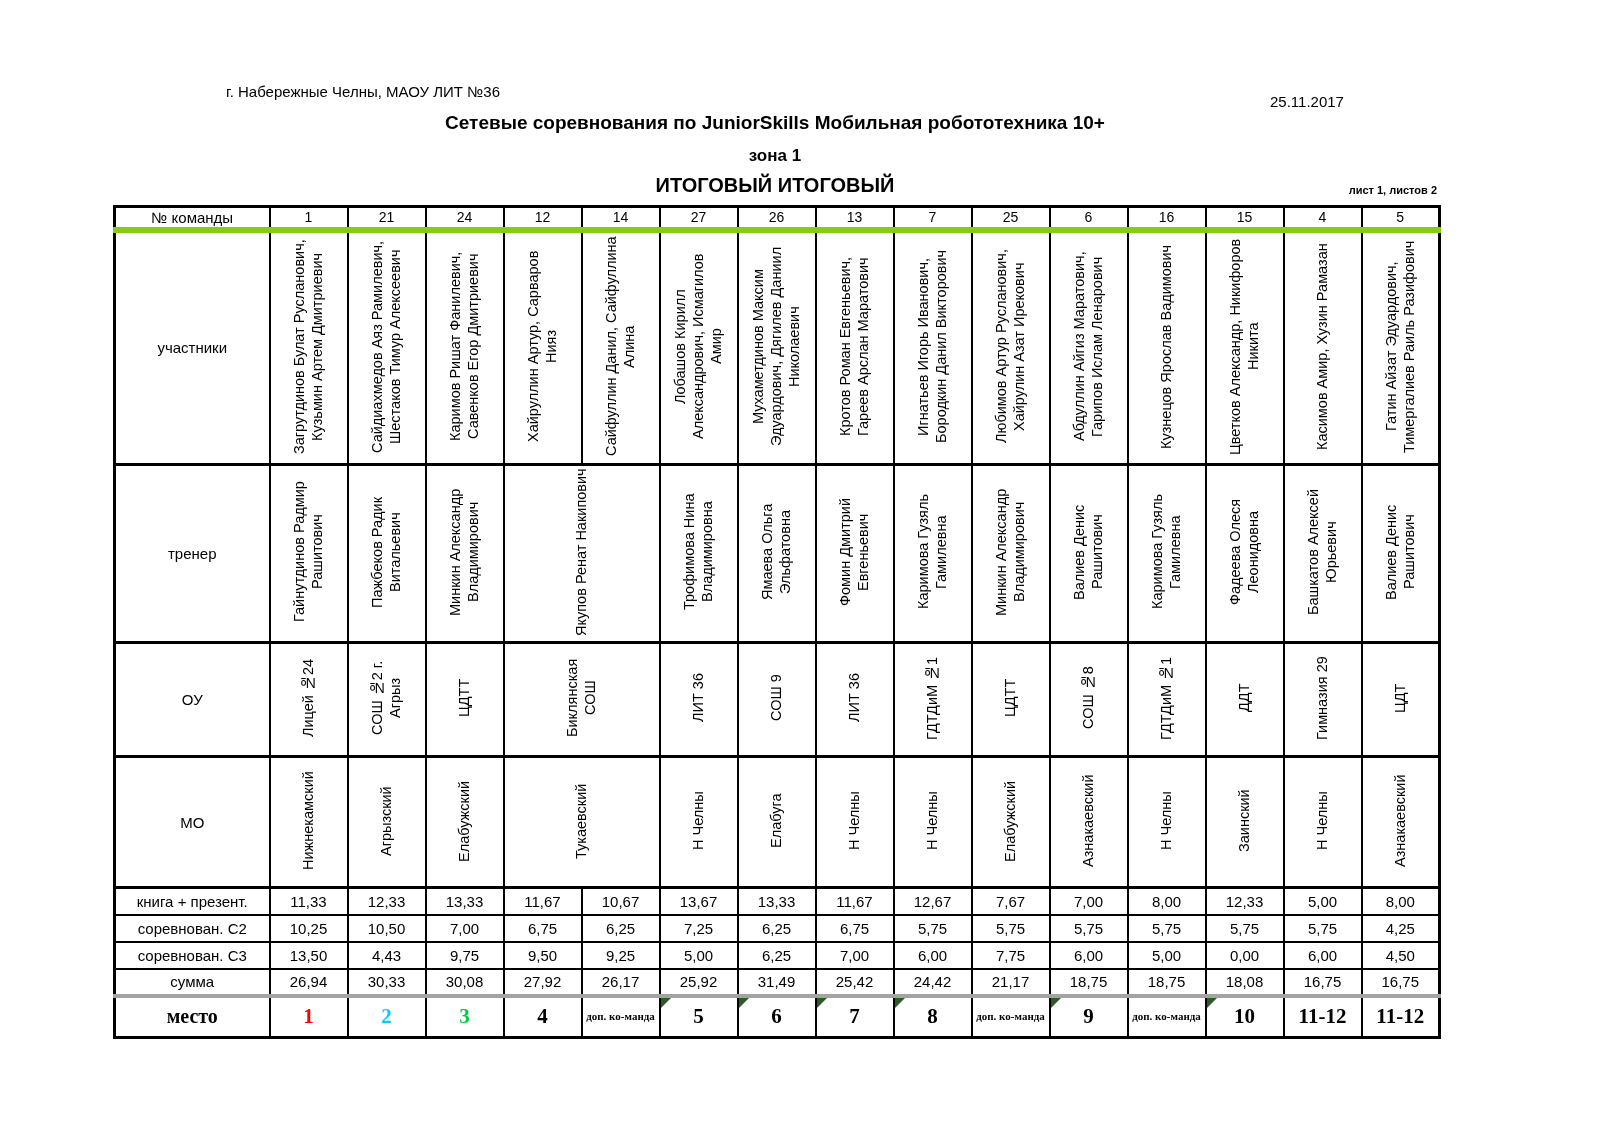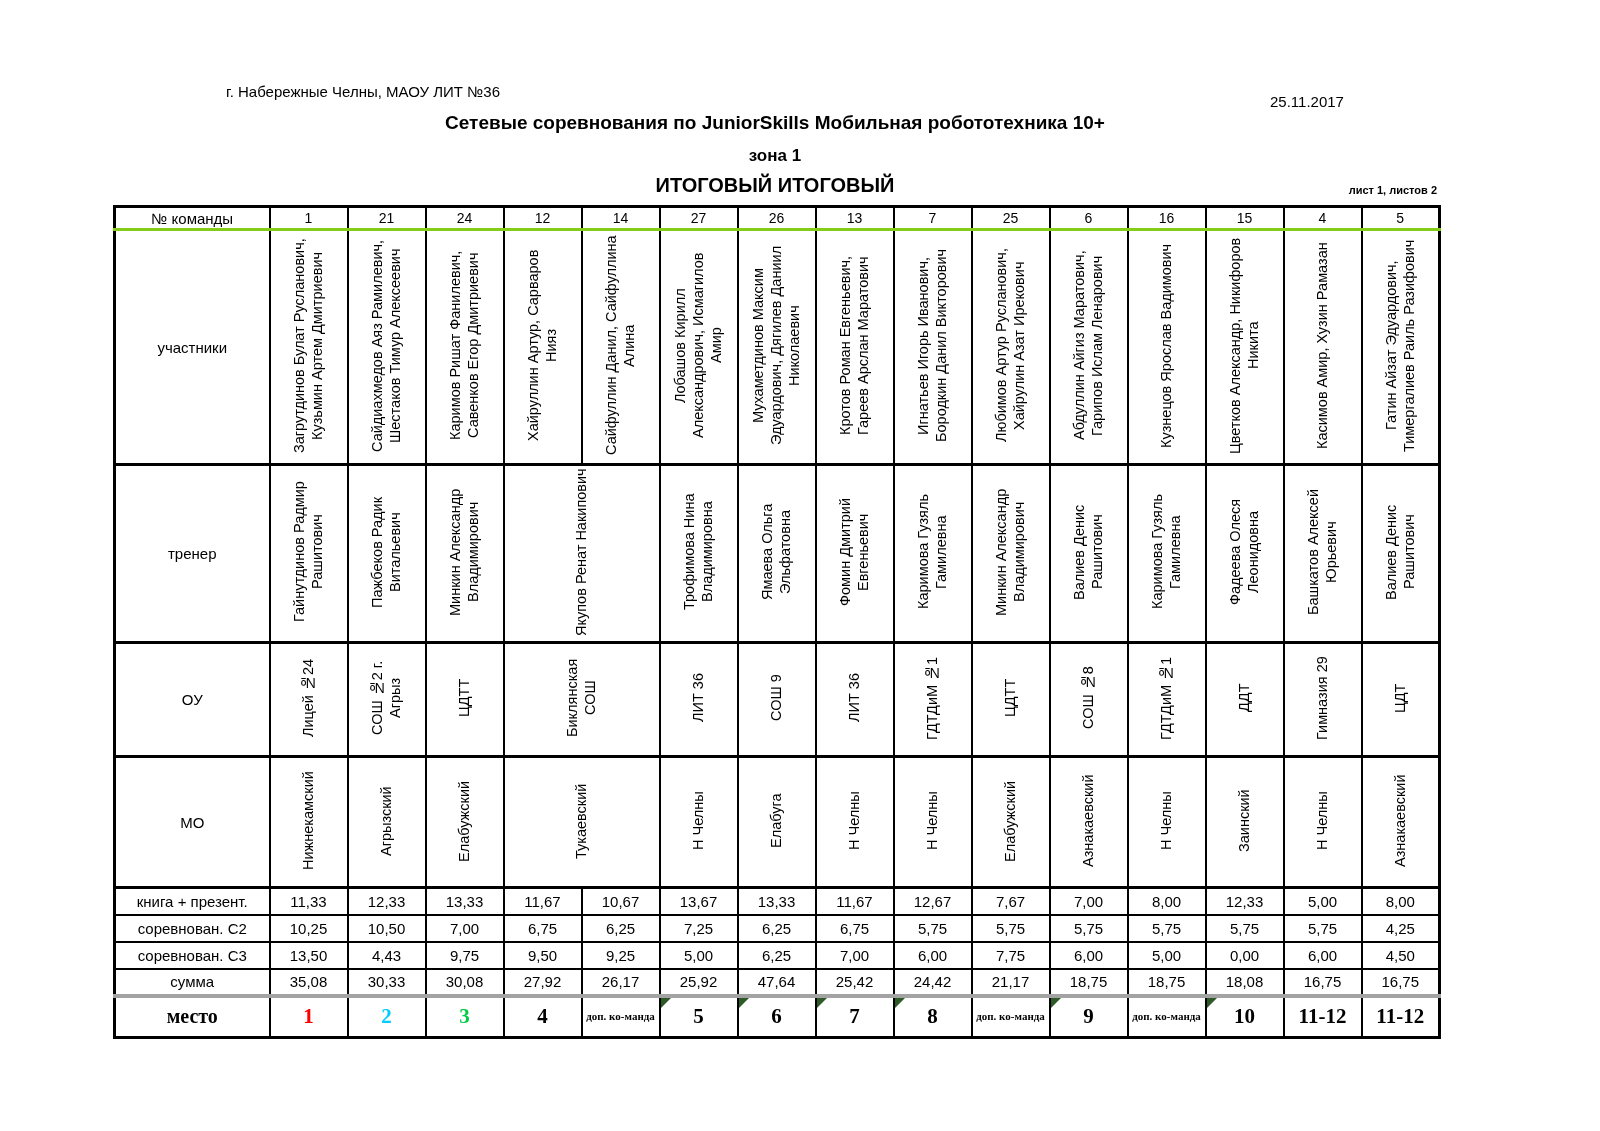--- a/index.html
+++ b/index.html
@@ -19,21 +19,21 @@
   .tablewrap{left:113px;top:205px;}
   table.protocol{border-collapse:collapse;table-layout:fixed;border:3px solid #000;}
   table.protocol td{
     border:2px solid #000;text-align:center;vertical-align:middle;
     padding:0 2px;font-size:15px;overflow:hidden;position:relative;
   }
   col.lbl{width:155px;}
   col.tm{width:78px;}
 
   tr.r-header{height:23px;}
-  tr.r-header td{font-size:14px;border-bottom:3px solid #84cc16;}
+  tr.r-header td{font-size:14px;border-bottom:6px solid #84cc16;}
   tr.r-part{height:235px;}
   tr.r-trainer{height:178px;}
   tr.r-school{height:114px;}
   tr.r-district{height:131px;}
   tr.r-part td,tr.r-trainer td,tr.r-school td,tr.r-district td{border-bottom:3px solid #000;}
   tr.r-num{height:27px;}
   tr.r-sum{height:27px;}
   tr.r-place{height:42px;}
   tr.r-place td{border-top:4px solid #a3a3a3;font-weight:bold;font-size:21px;font-family:Liberation Serif, serif;}
 
@@ -233,27 +233,27 @@
   <td>7,75</td>
   <td>6,00</td>
   <td>5,00</td>
   <td>0,00</td>
   <td>6,00</td>
   <td>4,50</td>
 </tr>
 
 <tr class="r-sum">
   <td class="rowlabel small">сумма</td>
-  <td>35,08</td>
+  <td>26,94</td>
   <td>30,33</td>
   <td>30,08</td>
   <td>27,92</td>
   <td>26,17</td>
   <td>25,92</td>
-  <td>47,64</td>
+  <td>31,49</td>
   <td>25,42</td>
   <td>24,42</td>
   <td>21,17</td>
   <td>18,75</td>
   <td>18,75</td>
   <td>18,08</td>
   <td>16,75</td>
   <td>16,75</td>
 </tr>
 

